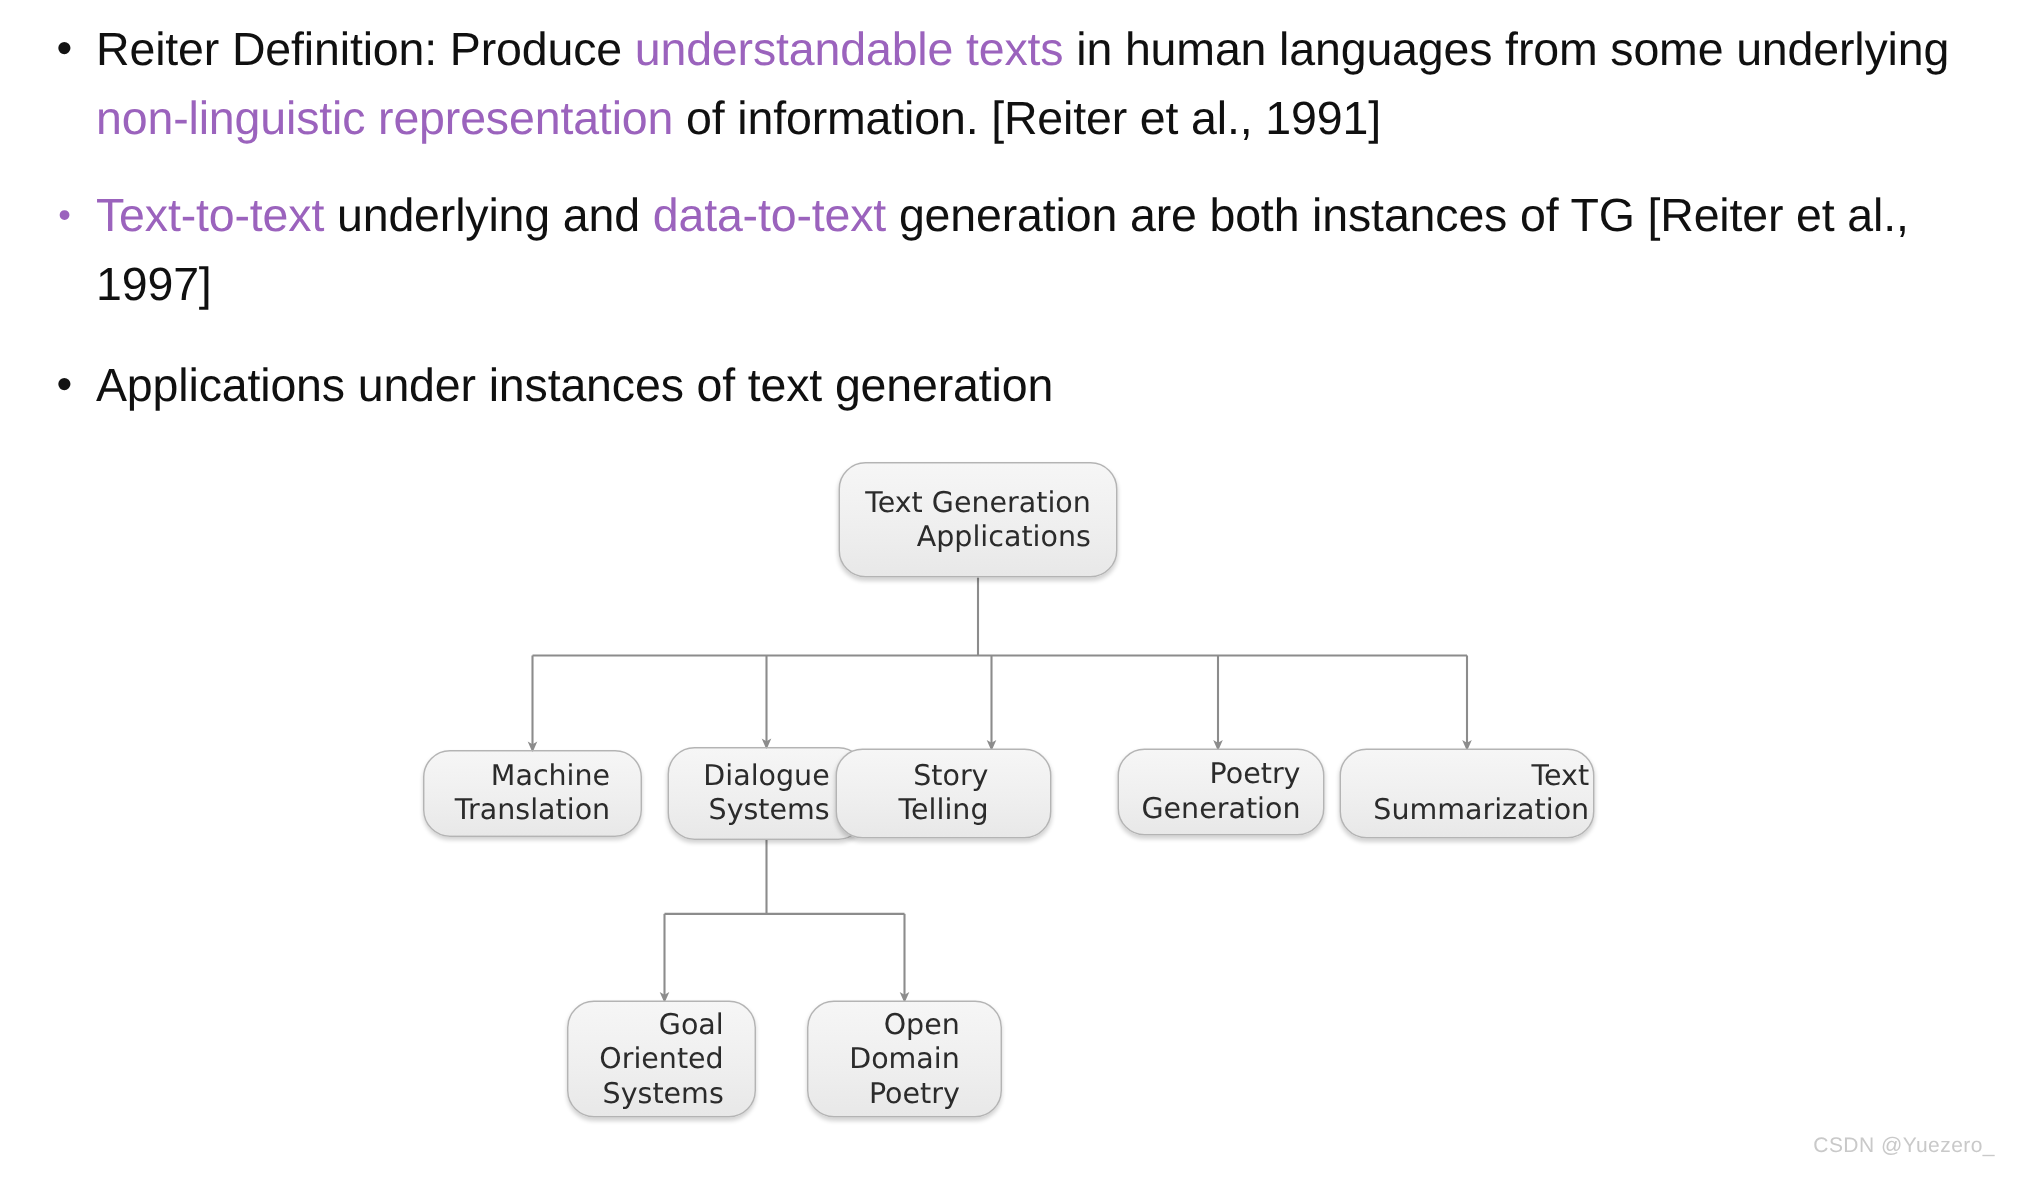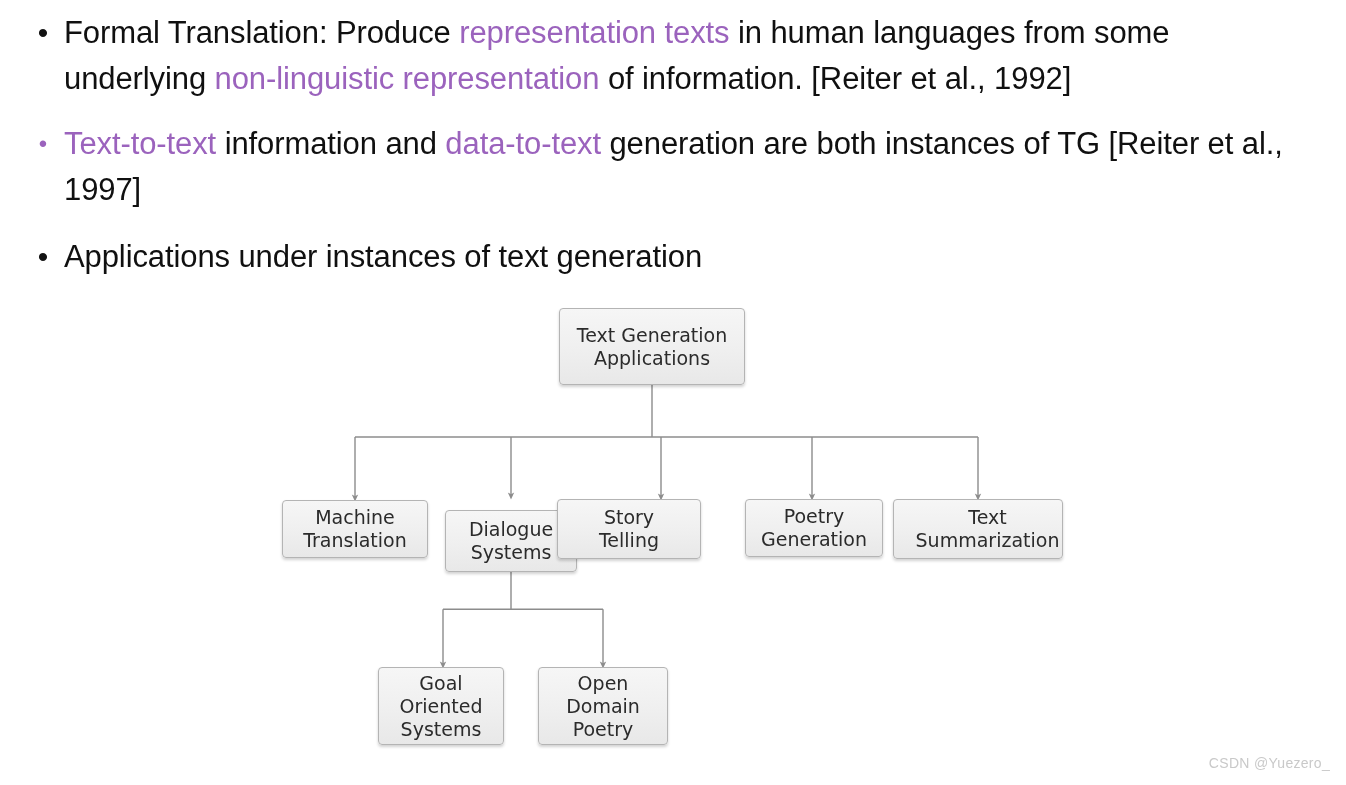--- a/index.html
+++ b/index.html
@@ -66,27 +66,27 @@
   }
   .diagram svg {
     position: absolute;
     left: 0;
     top: 0;
   }
   .node {
     position: absolute;
     box-sizing: border-box;
     border: 1px solid #b4b4b4;
-    border-radius: 4px;
+    border-radius: 18px;
     background: linear-gradient(to bottom, #f6f6f6 0%, #efefef 55%, #e8e8e8 100%);
     box-shadow: 0 2px 3px rgba(0,0,0,0.18);
     display: flex;
     align-items: center;
     justify-content: center;
-    text-align: center;
+    text-align: right;
     color: #2b2b2b;
     font-size: 19px;
     line-height: 23px;
     font-family: "DejaVu Sans", sans-serif;
     white-space: pre-line;
   }
 
   
   .watermark {
     position: absolute;
@@ -99,26 +99,26 @@
     margin-left: 22px;
   }
 </style>
 </head>
 <body>
 
 <div class="slide-body">
 
   <div class="bullet-row" id="bullet-1">
     <span class="bullet-marker" style="color: rgb(18, 18, 18);">•</span>
-    <span class="bullet-text"><span>Formal Translation: Produce </span><span class="hl">representation texts</span><span> in human languages from some underlying </span><span class="hl">non-linguistic representation</span><span> of information. [Reiter et al., 1992]</span></span>
+    <span class="bullet-text"><span>Reiter Definition: Produce </span><span class="hl">understandable texts</span><span> in human languages from some underlying </span><span class="hl">non-linguistic representation</span><span> of information. [Reiter et al., 1991]</span></span>
   </div>
 
   <div class="bullet-row" id="bullet-2">
     <span class="bullet-marker accent" style="color: rgb(155, 99, 189);">•</span>
-    <span class="bullet-text"><span class="hl">Text-to-text</span><span> information and </span><span class="hl">data-to-text</span><span> generation are both instances of TG [Reiter et al., 1997]</span></span>
+    <span class="bullet-text"><span class="hl">Text-to-text</span><span> underlying and </span><span class="hl">data-to-text</span><span> generation are both instances of TG [Reiter et al., 1997]</span></span>
   </div>
 
   <div class="bullet-row" id="bullet-3">
     <span class="bullet-marker" style="color: rgb(18, 18, 18);">•</span>
     <span class="bullet-text"><span>Applications under instances of text generation</span></span>
   </div>
 
 </div>
 
 <div class="diagram">
@@ -140,21 +140,21 @@
         <path d="M443,319.22 L603,319.22"></path>
         <path d="M443,319.22 L443,375" marker-end="url(#arrowhead)"></path>
         <path d="M603,319.22 L603,375" marker-end="url(#arrowhead)"></path>
       </g>
   </svg>
   <div id="node-layer">
       <div class="node" style="left: 559px; top: 18px; width: 186px; height: 77px;">Text Generation
 Applications</div>
       <div class="node" style="left: 282px; top: 210px; width: 146px; height: 58px;">Machine
 Translation</div>
-      <div class="node" style="left: 445px; top: 208px; width: 132px; height: 62px; margin-top: 12px;">Dialogue
+      <div class="node" style="left: 445px; top: 208px; width: 132px; height: 62px;">Dialogue
 Systems</div>
       <div class="node" style="left: 557px; top: 209px; width: 144px; height: 60px;">Story
 Telling</div>
       <div class="node" style="left: 745px; top: 209px; width: 138px; height: 58px;">Poetry
 Generation</div>
       <div class="node" style="left: 893px; top: 209px; width: 170px; height: 60px; padding-left: 19px;">Text
 Summarization</div>
       <div class="node" style="left: 378px; top: 377px; width: 126px; height: 78px;">Goal
 Oriented
 Systems</div>

